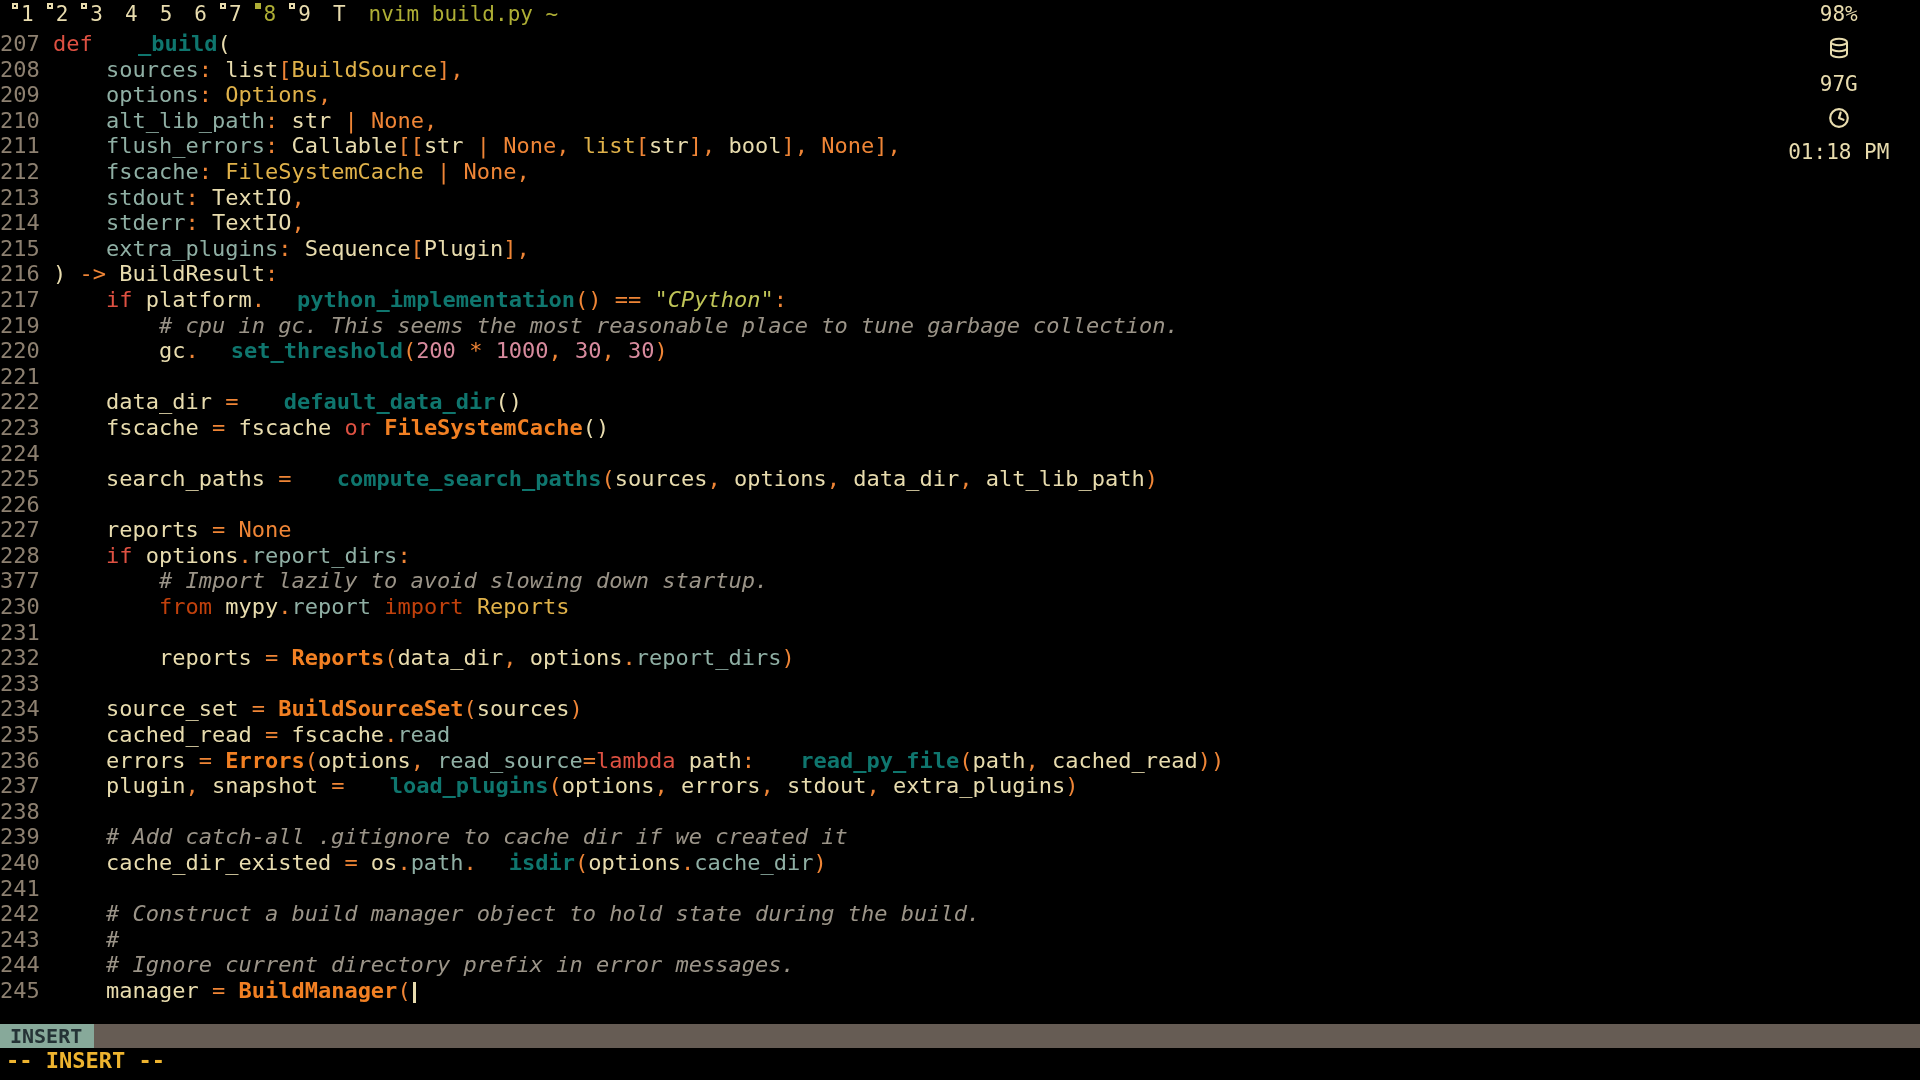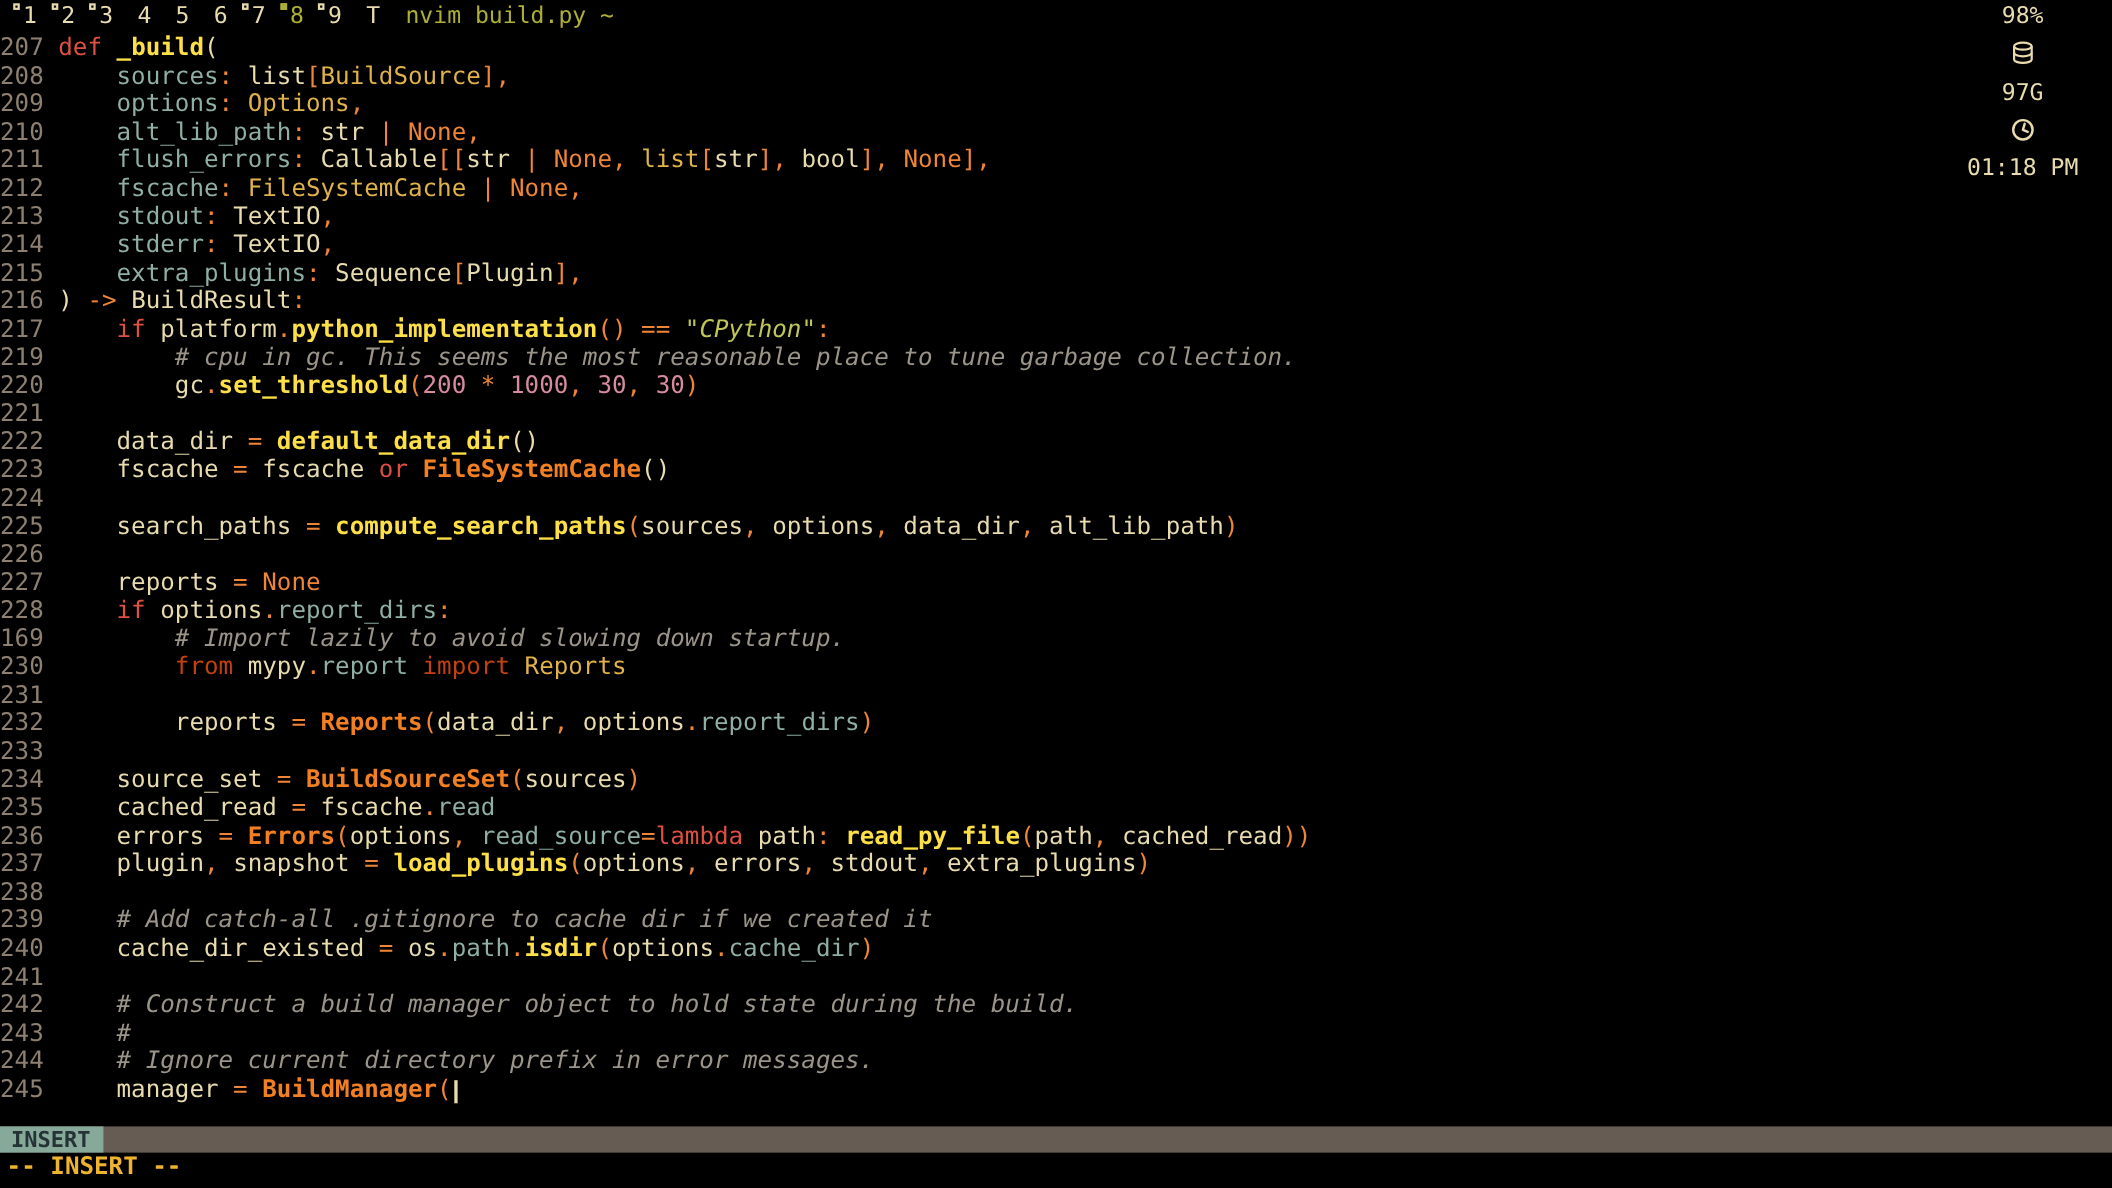--- a/index.html
+++ b/index.html
@@ -23,21 +23,21 @@
 
   
   .editor { flex:1; font-size:22px; overflow:hidden; padding-top:3px; }
   .crow { height:25.6px; line-height:25.6px; white-space:pre; }
   .gut { display:inline-block; width:3ch; margin-right:1ch;
          text-align:right; color:#8d8070; }
   .ctext { white-space:pre; }
   .t-n   { color:#e8dcae; }
   .t-k   { color:#de5142; }
   .t-kn  { color:#c2410c; }
-  .t-fn  { color:#fde047; font-weight:bold; }
+  .t-fn  { color:#0f766e; font-weight:bold;margin-left:32px; }
   .t-cls { color:#f28023; font-weight:bold; }
   .t-ty  { color:#e0b24a; }
   .t-p   { color:#8fafa4; }
   .t-o   { color:#ef8536; }
   .t-num { color:#d88b9e; }
   .t-s   { color:#c0c558; font-style:italic; }
   .t-c   { color:#9b9488; font-style:italic; }
   .cursor { display:inline-block; width:3px; height:21px; background:#e8dcae;
             vertical-align:text-bottom; margin-left:2px; }
 
@@ -143,21 +143,21 @@
       <div class="crow"><span class="gut">219</span><span class="ctext"><span class="t-n">        </span><span class="t-c"># cpu in gc. This seems the most reasonable place to tune garbage collection.</span></span></div>
       <div class="crow"><span class="gut">220</span><span class="ctext"><span class="t-n">        </span><span class="t-n">gc</span><span class="t-o">.</span><span class="t-fn">set_threshold</span><span class="t-o">(</span><span class="t-num">200</span><span class="t-n"> </span><span class="t-o">*</span><span class="t-n"> </span><span class="t-num">1000</span><span class="t-o">,</span><span class="t-n"> </span><span class="t-num">30</span><span class="t-o">,</span><span class="t-n"> </span><span class="t-num">30</span><span class="t-o">)</span></span></div>
       <div class="crow"><span class="gut">221</span><span class="ctext"></span></div>
       <div class="crow"><span class="gut">222</span><span class="ctext"><span class="t-n">    </span><span class="t-n">data_dir </span><span class="t-o">=</span><span class="t-n"> </span><span class="t-fn">default_data_dir</span><span class="t-n">()</span></span></div>
       <div class="crow"><span class="gut">223</span><span class="ctext"><span class="t-n">    </span><span class="t-n">fscache </span><span class="t-o">=</span><span class="t-n"> fscache </span><span class="t-k">or</span><span class="t-n"> </span><span class="t-cls">FileSystemCache</span><span class="t-n">()</span></span></div>
       <div class="crow"><span class="gut">224</span><span class="ctext"></span></div>
       <div class="crow"><span class="gut">225</span><span class="ctext"><span class="t-n">    </span><span class="t-n">search_paths </span><span class="t-o">=</span><span class="t-n"> </span><span class="t-fn">compute_search_paths</span><span class="t-o">(</span><span class="t-n">sources</span><span class="t-o">,</span><span class="t-n"> options</span><span class="t-o">,</span><span class="t-n"> data_dir</span><span class="t-o">,</span><span class="t-n"> alt_lib_path</span><span class="t-o">)</span></span></div>
       <div class="crow"><span class="gut">226</span><span class="ctext"></span></div>
       <div class="crow"><span class="gut">227</span><span class="ctext"><span class="t-n">    </span><span class="t-n">reports </span><span class="t-o">=</span><span class="t-n"> </span><span class="t-o">None</span></span></div>
       <div class="crow"><span class="gut">228</span><span class="ctext"><span class="t-n">    </span><span class="t-k">if</span><span class="t-n"> options</span><span class="t-o">.</span><span class="t-p">report_dirs</span><span class="t-o">:</span></span></div>
-      <div class="crow"><span class="gut">169</span><span class="ctext"><span class="t-n">        </span><span class="t-c"># Import lazily to avoid slowing down startup.</span></span></div>
+      <div class="crow"><span class="gut">377</span><span class="ctext"><span class="t-n">        </span><span class="t-c"># Import lazily to avoid slowing down startup.</span></span></div>
       <div class="crow"><span class="gut">230</span><span class="ctext"><span class="t-n">        </span><span class="t-kn">from</span><span class="t-n"> mypy</span><span class="t-o">.</span><span class="t-p">report</span><span class="t-n"> </span><span class="t-kn">import</span><span class="t-n"> </span><span class="t-ty">Reports</span></span></div>
       <div class="crow"><span class="gut">231</span><span class="ctext"></span></div>
       <div class="crow"><span class="gut">232</span><span class="ctext"><span class="t-n">        </span><span class="t-n">reports </span><span class="t-o">=</span><span class="t-n"> </span><span class="t-cls">Reports</span><span class="t-o">(</span><span class="t-n">data_dir</span><span class="t-o">,</span><span class="t-n"> options</span><span class="t-o">.</span><span class="t-p">report_dirs</span><span class="t-o">)</span></span></div>
       <div class="crow"><span class="gut">233</span><span class="ctext"></span></div>
       <div class="crow"><span class="gut">234</span><span class="ctext"><span class="t-n">    </span><span class="t-n">source_set </span><span class="t-o">=</span><span class="t-n"> </span><span class="t-cls">BuildSourceSet</span><span class="t-o">(</span><span class="t-n">sources</span><span class="t-o">)</span></span></div>
       <div class="crow"><span class="gut">235</span><span class="ctext"><span class="t-n">    </span><span class="t-n">cached_read </span><span class="t-o">=</span><span class="t-n"> fscache</span><span class="t-o">.</span><span class="t-p">read</span></span></div>
       <div class="crow"><span class="gut">236</span><span class="ctext"><span class="t-n">    </span><span class="t-n">errors </span><span class="t-o">=</span><span class="t-n"> </span><span class="t-cls">Errors</span><span class="t-o">(</span><span class="t-n">options</span><span class="t-o">,</span><span class="t-n"> </span><span class="t-p">read_source</span><span class="t-o">=</span><span class="t-k">lambda</span><span class="t-n"> path</span><span class="t-o">:</span><span class="t-n"> </span><span class="t-fn">read_py_file</span><span class="t-o">(</span><span class="t-n">path</span><span class="t-o">,</span><span class="t-n"> cached_read</span><span class="t-o">))</span></span></div>
       <div class="crow"><span class="gut">237</span><span class="ctext"><span class="t-n">    </span><span class="t-n">plugin</span><span class="t-o">,</span><span class="t-n"> snapshot </span><span class="t-o">=</span><span class="t-n"> </span><span class="t-fn">load_plugins</span><span class="t-o">(</span><span class="t-n">options</span><span class="t-o">,</span><span class="t-n"> errors</span><span class="t-o">,</span><span class="t-n"> stdout</span><span class="t-o">,</span><span class="t-n"> extra_plugins</span><span class="t-o">)</span></span></div>
       <div class="crow"><span class="gut">238</span><span class="ctext"></span></div>
       <div class="crow"><span class="gut">239</span><span class="ctext"><span class="t-n">    </span><span class="t-c"># Add catch-all .gitignore to cache dir if we created it</span></span></div>

